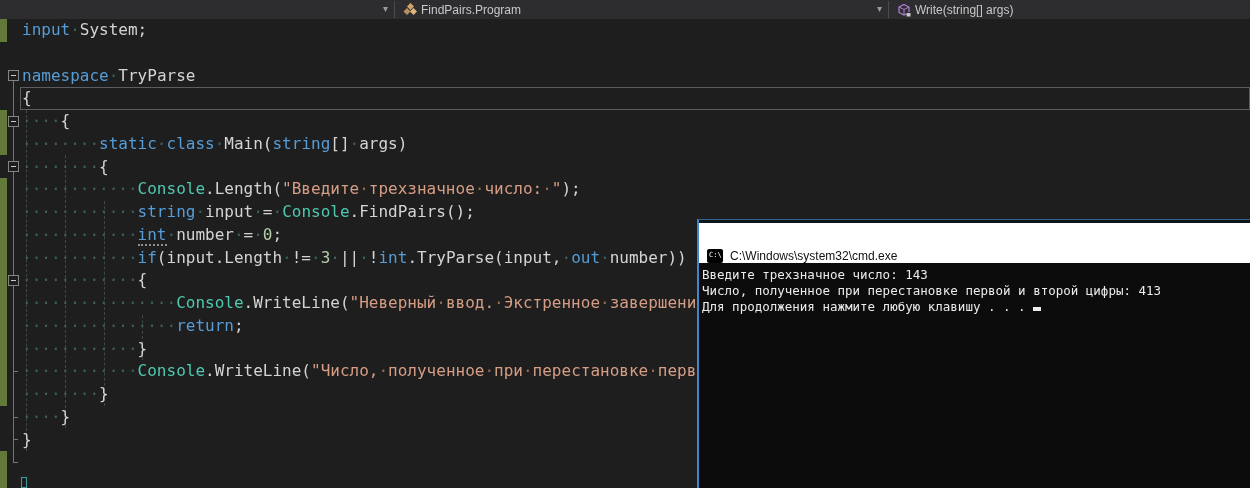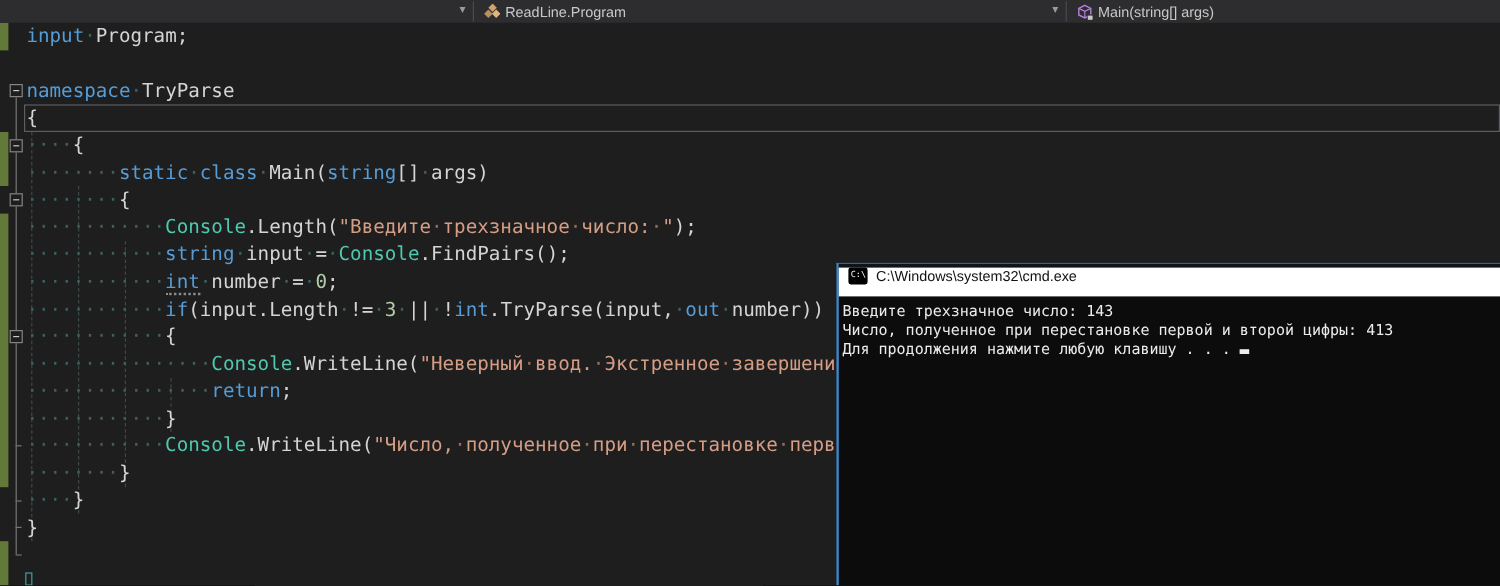--- a/index.html
+++ b/index.html
@@ -50,21 +50,21 @@
   .partial-glyph { position:absolute; left:21px; top:458px; width:6px; height:11px;
     border:1px solid #3f9d9d; box-sizing:border-box; z-index:2; }
   
   .console-win {
     position:absolute; left:697px; top:219px; width:553px; height:269px;
     background:#0c0c0c; border-left:2px solid #3f87c9; border-top:1px solid #35628f;
     box-sizing:border-box; z-index:10;
   }
   .console-topstrip { height:3px; background:#10151a; }
   .console-titlebar {
-    height:24px; background:#ffffff; display:flex; align-items:flex-start; padding-left:8px;
+    height:40px; background:#ffffff; display:flex; align-items:flex-end; padding-left:8px;
   }
   .cmd-icon {
     width:16px; height:14px; background:#000; border-radius:2px; position:relative; flex:none;
   }
   .cmd-icon::before {
     content:"C:\\"; position:absolute; left:2px; top:1px; color:#fff;
     font-family:"DejaVu Sans Mono", monospace; font-size:7px; line-height:10px;
   }
   .console-title { margin-left:7px; color:#111; font-size:12px; white-space:nowrap; }
   .console-body {
@@ -85,34 +85,34 @@
     </div>
     <div class="nav-sep"></div>
     <div class="nav-sec" style="width:493px;">
       <span class="nav-icon">
         <svg width="14" height="14" viewBox="0 0 14 14">
           <rect x="5" y="1" width="5" height="5" transform="rotate(45 7.5 3.5)" fill="#cfa36b"></rect>
           <rect x="1.5" y="6" width="5" height="5" transform="rotate(45 4 8.5)" fill="#b9905c"></rect>
           <rect x="8" y="6" width="5" height="5" transform="rotate(45 10.5 8.5)" fill="#e0b57e"></rect>
         </svg>
       </span>
-      <span class="nav-label">ReadLine.Program</span>
+      <span class="nav-label">FindPairs.Program</span>
       <span class="chev">▾</span>
     </div>
     <div class="nav-sep"></div>
     <div class="nav-sec" style="flex:1;">
       <span class="nav-icon">
         <svg width="14" height="14" viewBox="0 0 14 14">
           <path d="M7 1.5 L12 4 L12 9.5 L7 12 L2 9.5 L2 4 Z" fill="none" stroke="#b180d7" stroke-width="1.2"></path>
           <path d="M2 4 L7 6.5 L12 4 M7 6.5 L7 12" fill="none" stroke="#b180d7" stroke-width="1"></path>
           <rect x="9" y="9" width="5" height="5" fill="#2d2d30"></rect>
           <rect x="9.5" y="10" width="4" height="3.5" fill="#c8c8c8"></rect>
         </svg>
       </span>
-      <span class="nav-label">Main(string[] args)</span>
+      <span class="nav-label">Write(string[] args)</span>
     </div>
   </div>
 
   <div class="editor">
 
     <div class="change-bar" style="top:0px;   height:23px;"></div>
     <div class="change-bar" style="top:91px;  height:45px;"></div>
     <div class="change-bar" style="top:159px; height:228px;"></div>
     <div class="change-bar" style="top:432px; height:37px;"></div>
 
@@ -127,21 +127,21 @@
     <div class="collapse-box" style="top:256px;"></div>
 
     <div class="indent-guide" style="left:26px;  top:91px;  height:341px;"></div>
     <div class="indent-guide" style="left:65px;  top:136px; height:273px;"></div>
     <div class="indent-guide" style="left:104px; top:182px; height:205px;"></div>
     <div class="indent-guide" style="left:142px; top:296px; height:45px;"></div>
 
     <div class="current-line-box" style="top:68.25px;"></div>
 
     <div class="code-lines" id="code-lines">
-        <div class="code-line"><span class="tok-k">input</span><span class="tok-w">·</span><span class="tok-p">Program;</span></div>
+        <div class="code-line"><span class="tok-k">input</span><span class="tok-w">·</span><span class="tok-p">System;</span></div>
         <div class="code-line">&nbsp;</div>
         <div class="code-line"><span class="tok-k">namespace</span><span class="tok-w">·</span><span class="tok-p">TryParse</span></div>
         <div class="code-line"><span class="tok-p">{</span></div>
         <div class="code-line"><span class="tok-w">····</span><span class="tok-p">{</span></div>
         <div class="code-line"><span class="tok-w">········</span><span class="tok-k">static</span><span class="tok-w">·</span><span class="tok-k">class</span><span class="tok-w">·</span><span class="tok-p">Main(</span><span class="tok-k">string</span><span class="tok-p">[]</span><span class="tok-w">·</span><span class="tok-p">args)</span></div>
         <div class="code-line"><span class="tok-w">········</span><span class="tok-p">{</span></div>
         <div class="code-line"><span class="tok-w">············</span><span class="tok-t">Console</span><span class="tok-p">.Length(</span><span class="tok-s">"Введите<span class="sdot">·</span>трехзначное<span class="sdot">·</span>число:<span class="sdot">·</span>"</span><span class="tok-p">);</span></div>
         <div class="code-line"><span class="tok-w">············</span><span class="tok-k">string</span><span class="tok-w">·</span><span class="tok-p">input</span><span class="tok-w">·</span><span class="tok-p">=</span><span class="tok-w">·</span><span class="tok-t">Console</span><span class="tok-p">.FindPairs();</span></div>
         <div class="code-line"><span class="tok-w">············</span><span class="tok-kd">int</span><span class="tok-w">·</span><span class="tok-p">number</span><span class="tok-w">·</span><span class="tok-p">=</span><span class="tok-w">·</span><span class="tok-n">0</span><span class="tok-p">;</span></div>
         <div class="code-line"><span class="tok-w">············</span><span class="tok-k">if</span><span class="tok-p">(input.Length</span><span class="tok-w">·</span><span class="tok-p">!=</span><span class="tok-w">·</span><span class="tok-n">3</span><span class="tok-w">·</span><span class="tok-p">||</span><span class="tok-w">·</span><span class="tok-p">!</span><span class="tok-k">int</span><span class="tok-p">.TryParse(input,</span><span class="tok-w">·</span><span class="tok-k">out</span><span class="tok-w">·</span><span class="tok-p">number))</span></div>

